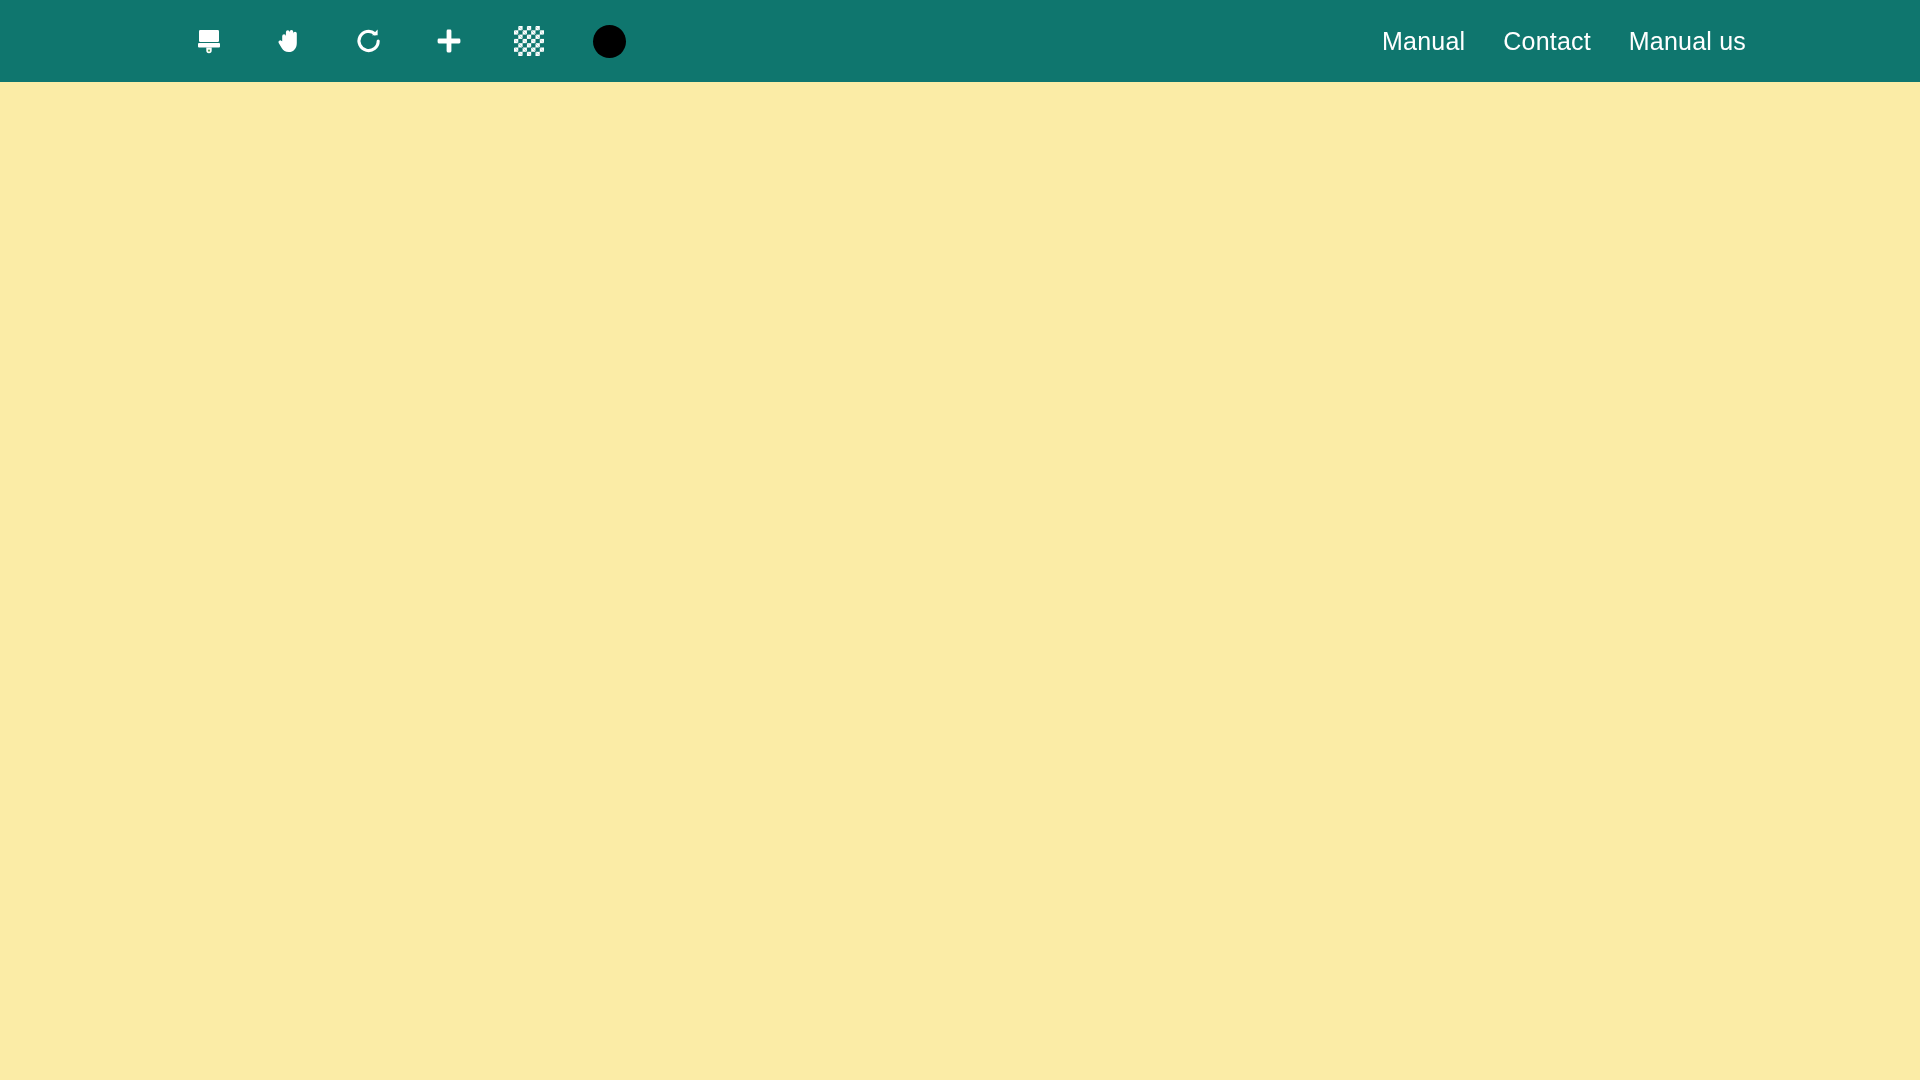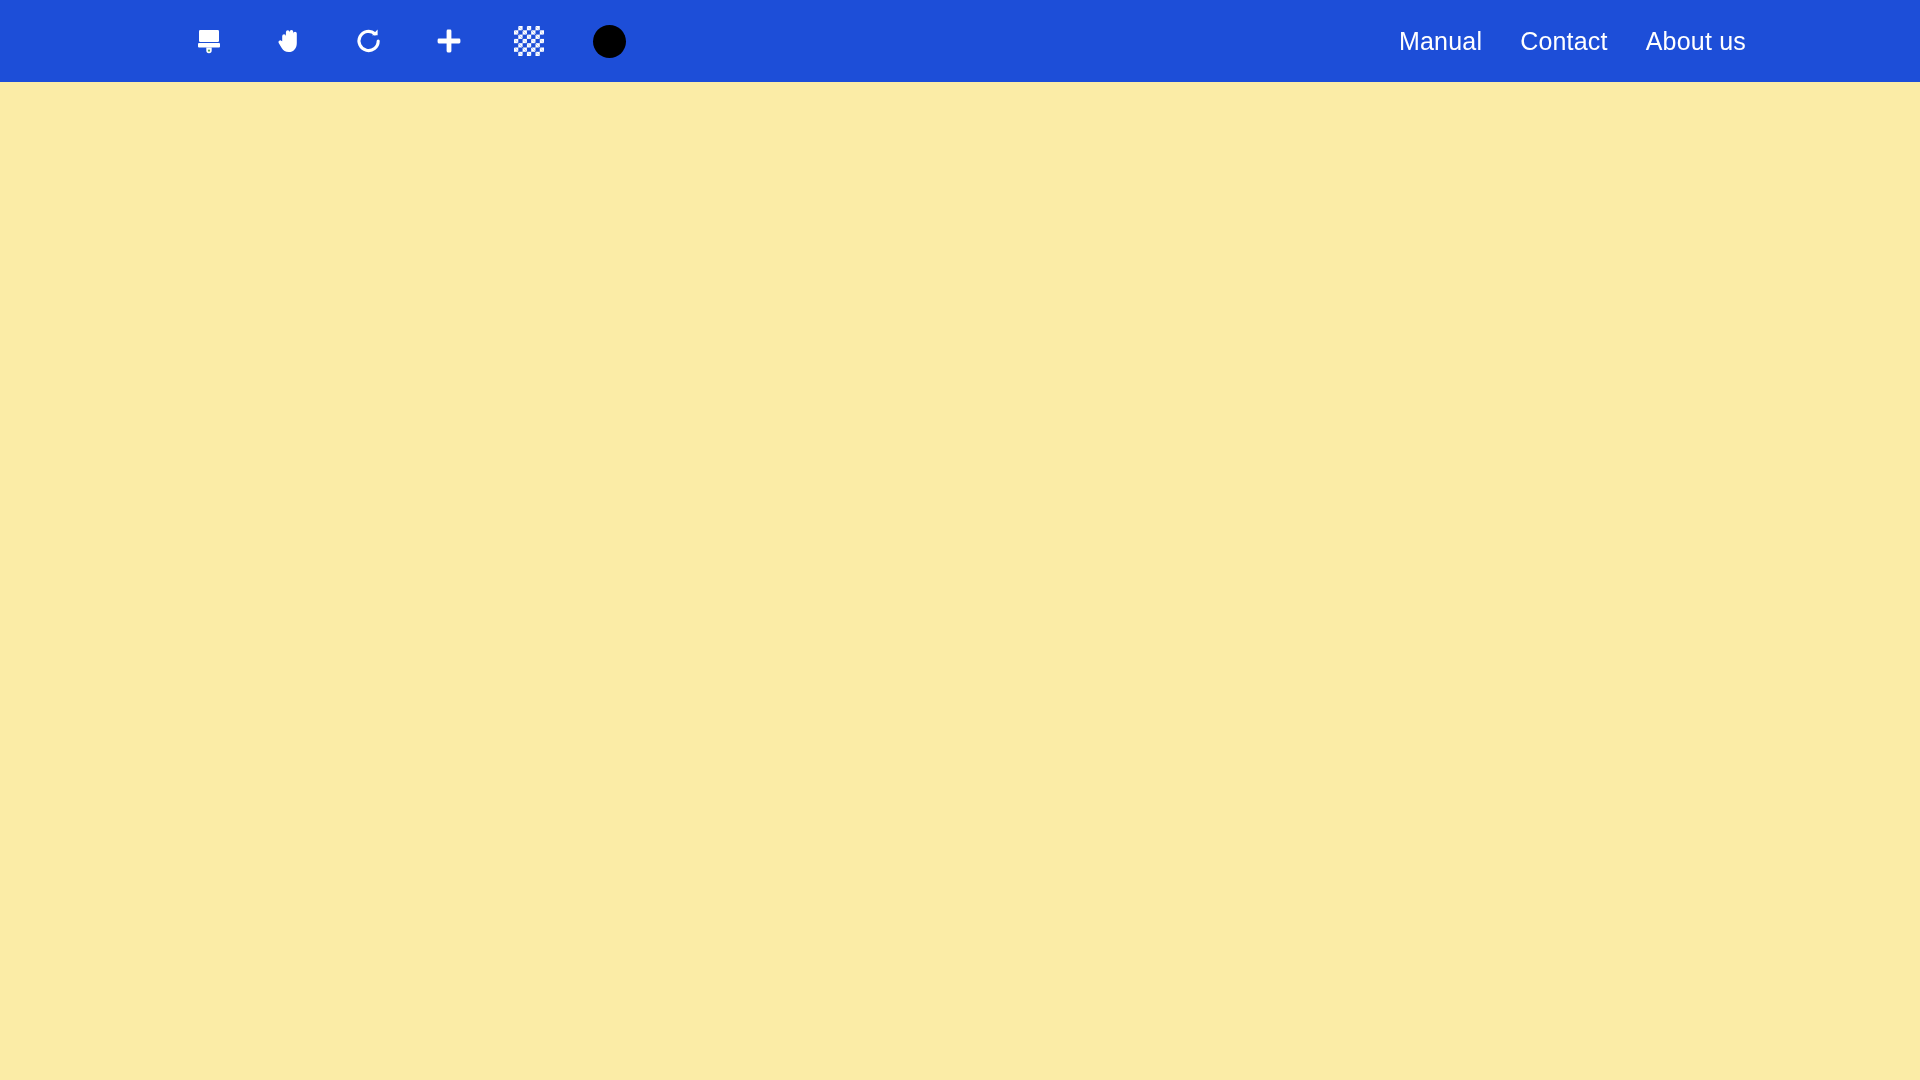--- a/index.html
+++ b/index.html
@@ -14,21 +14,21 @@
   body {
     font-family: "Liberation Sans", sans-serif;
     background: #fbeca6;
   }
 
   
   .app-header {
     position: relative;
     width: 100%;
     height: 82px;
-    background: #1d4ed8;
+    background: #0f766e;
     display: flex;
     align-items: center;
     flex-shrink: 0;
   }
 
   
   .toolbar {
     display: flex;
     align-items: center;
     margin-left: 188px;
@@ -150,18 +150,18 @@
 
     <button class="tool-btn" title="Color">
       <span class="color-swatch"></span>
     </button>
 
   </div>
 
   <nav class="main-nav">
     <a class="nav-link" href="#">Manual</a>
     <a class="nav-link" href="#">Contact</a>
-    <a class="nav-link" href="#">About us</a>
+    <a class="nav-link" href="#">Manual us</a>
   </nav>
 
 </header>
 
 <main class="canvas-area"></main>
 
 </body></html>

